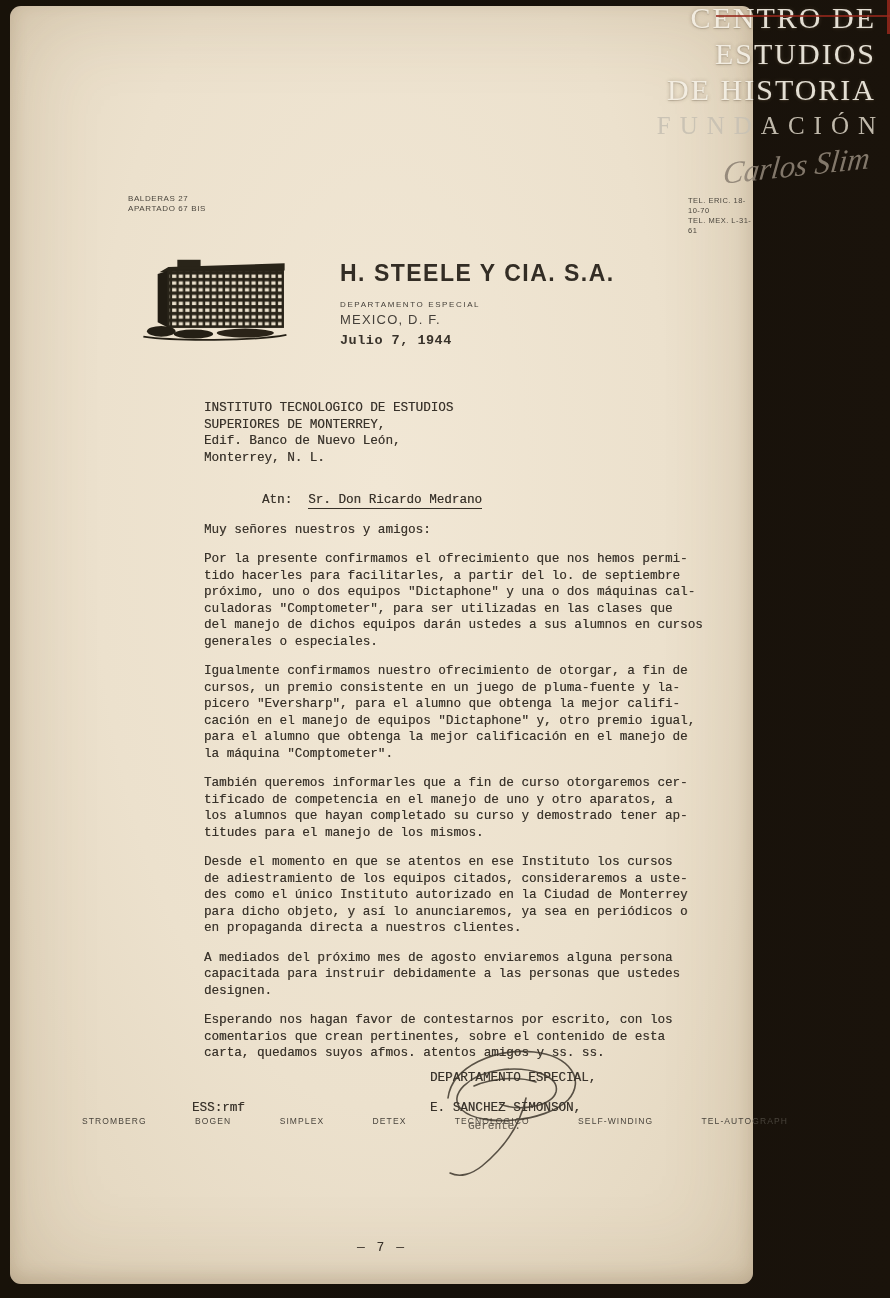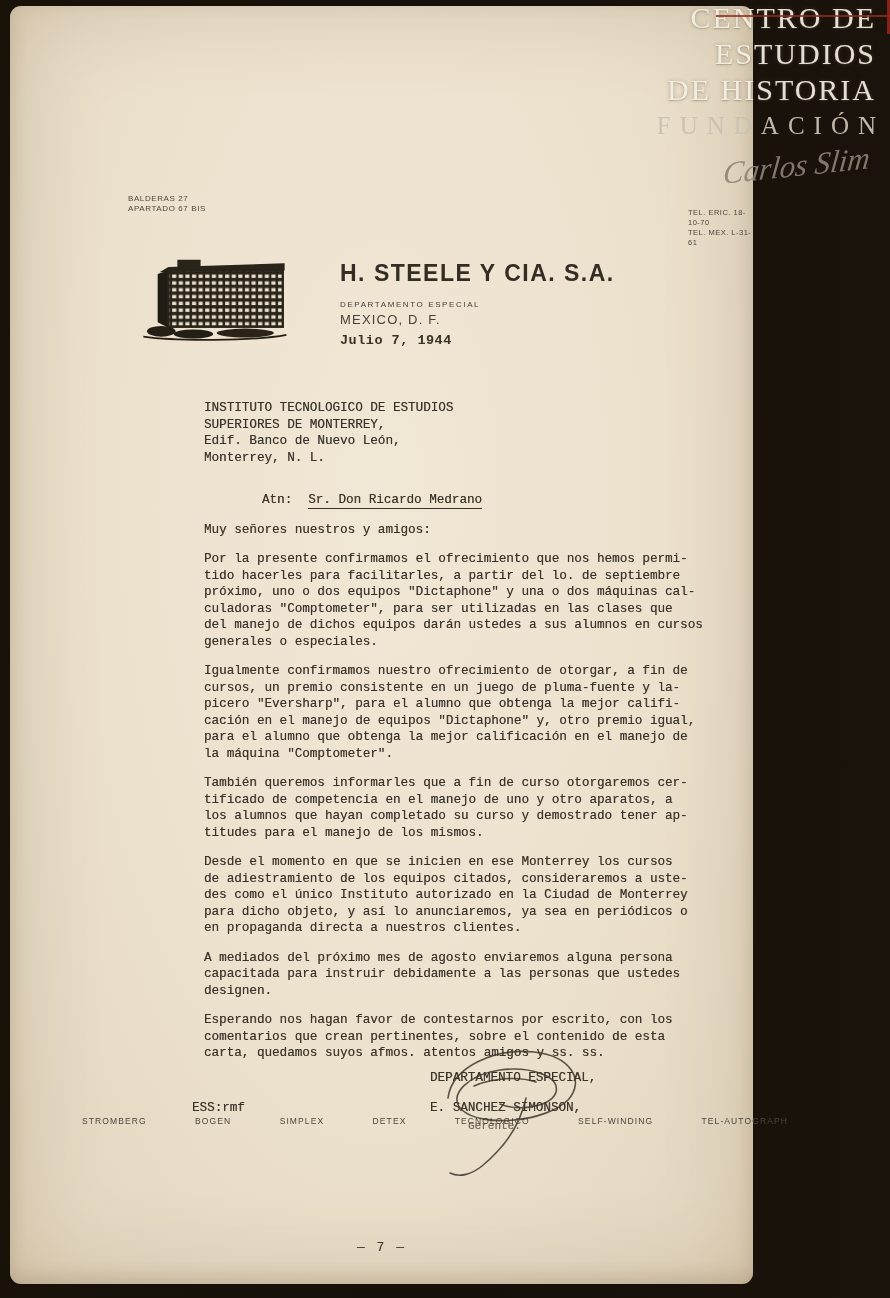--- a/index.html
+++ b/index.html
@@ -29,21 +29,21 @@
   .wm-signature { display:inline-block; font-style:italic; font-size:31px; color:#8e8375;
     transform:rotate(-6deg) skewX(-12deg); margin-top:4px; margin-right:6px; opacity:.9; }
   .red-h { position:absolute; top:15px; left:716px; width:174px; height:2px;
     background:rgba(150,40,28,.8); z-index:7; }
   .red-v { position:absolute; top:0; right:0; width:3px; height:34px;
     background:rgba(150,40,28,.85); z-index:7; }
 
   
   .addr  { position:absolute; left:118px; top:188px; font-size:8px; line-height:10px;
     letter-spacing:.6px; color:#4b463e; }
-  .phones{ position:absolute; left:678px; top:202px; font-size:7.5px; line-height:10px;
+  .phones{ position:absolute; left:678px; top:190px; font-size:7.5px; line-height:10px;
     letter-spacing:.5px; color:#4b463e; }
   .building { position:absolute; left:128px; top:246px; }
   .masthead { position:absolute; left:330px; top:254px; width:380px; }
   .company { font-size:23px; font-weight:600; letter-spacing:1.5px; color:#332d25; }
   .mh-dept { margin-top:13px; font-size:8px; letter-spacing:1.6px; color:#45403a; }
   .mh-city { margin-top:3px; font-size:13px; letter-spacing:1.2px; color:#45403a; }
   .mh-date { margin-top:6px; font-size:13.5px; font-weight:bold; letter-spacing:.5px; }
 
   
   .content { position:absolute; left:194px; top:394px; width:522px;
@@ -124,21 +124,21 @@
       <div class="para pre">Igualmente confirmamos nuestro ofrecimiento de otorgar, a fin de
 cursos, un premio consistente en un juego de pluma-fuente y la-
 picero "Eversharp", para el alumno que obtenga la mejor califi-
 cación en el manejo de equipos "Dictaphone" y, otro premio igual,
 para el alumno que obtenga la mejor calificación en el manejo de
 la máquina "Comptometer".</div>
       <div class="para pre">También queremos informarles que a fin de curso otorgaremos cer-
 tificado de competencia en el manejo de uno y otro aparatos, a
 los alumnos que hayan completado su curso y demostrado tener ap-
 titudes para el manejo de los mismos.</div>
-      <div class="para pre">Desde el momento en que se inicien en ese Monterrey los cursos
+      <div class="para pre">Desde el momento en que se atentos en ese Instituto los cursos
 de adiestramiento de los equipos citados, consideraremos a uste-
 des como el único Instituto autorizado en la Ciudad de Monterrey
 para dicho objeto, y así lo anunciaremos, ya sea en periódicos o
 en propaganda directa a nuestros clientes.</div>
       <div class="para pre">A mediados del próximo mes de agosto enviaremos alguna persona
 capacitada para instruir debidamente a las personas que ustedes
 designen.</div>
       <div class="para pre">Esperando nos hagan favor de contestarnos por escrito, con los
 comentarios que crean pertinentes, sobre el contenido de esta
 carta, quedamos suyos afmos. atentos amigos y ss. ss.</div>

